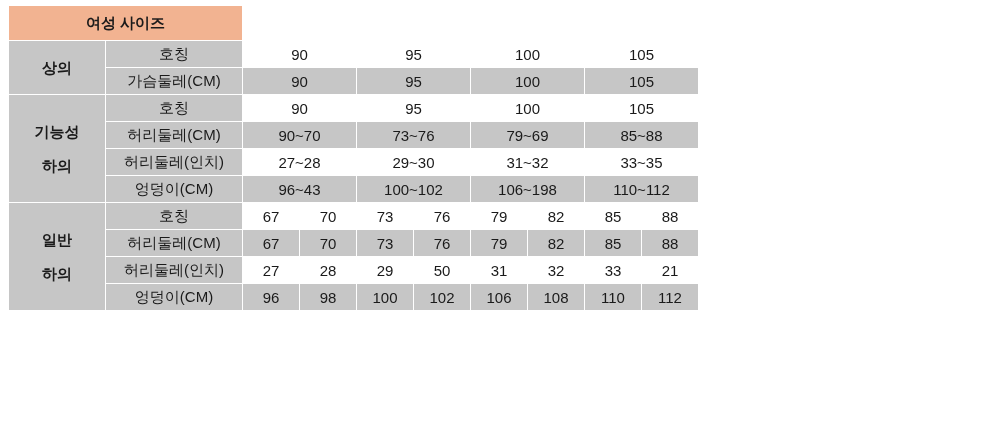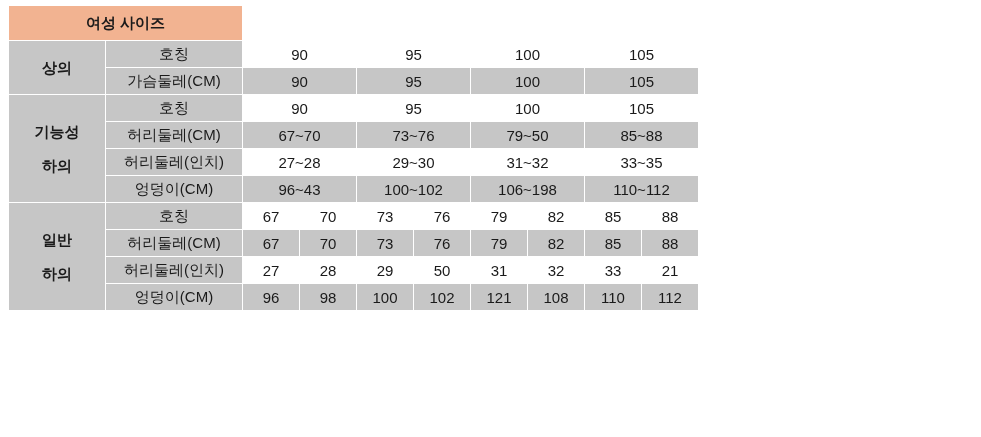--- a/index.html
+++ b/index.html
@@ -108,23 +108,23 @@
             <div>하의</div>
           </td>
           <td class="c-head">호칭</td>
           <td class="c-white" colspan="2">90</td>
           <td class="c-white" colspan="2">95</td>
           <td class="c-white" colspan="2">100</td>
           <td class="c-white" colspan="2">105</td>
         </tr>
         <tr>
           <td class="c-head">허리둘레(CM)</td>
-          <td class="c-gray" colspan="2">67~70</td>
+          <td class="c-gray" colspan="2">90~70</td>
           <td class="c-gray" colspan="2">73~76</td>
-          <td class="c-gray" colspan="2">79~50</td>
+          <td class="c-gray" colspan="2">79~69</td>
           <td class="c-gray" colspan="2">85~88</td>
         </tr>
         <tr>
           <td class="c-head">허리둘레(인치)</td>
           <td class="c-white" colspan="2">27~28</td>
           <td class="c-white" colspan="2">29~30</td>
           <td class="c-white" colspan="2">31~32</td>
           <td class="c-white" colspan="2">33~35</td>
         </tr>
         <tr>
@@ -170,20 +170,20 @@
           <td class="c-white" colspan="1">32</td>
           <td class="c-white" colspan="1">33</td>
           <td class="c-white" colspan="1">21</td>
         </tr>
         <tr>
           <td class="c-head">엉덩이(CM)</td>
           <td class="c-gray" colspan="1">96</td>
           <td class="c-gray" colspan="1">98</td>
           <td class="c-gray" colspan="1">100</td>
           <td class="c-gray" colspan="1">102</td>
-          <td class="c-gray" colspan="1">121</td>
+          <td class="c-gray" colspan="1">106</td>
           <td class="c-gray" colspan="1">108</td>
           <td class="c-gray" colspan="1">110</td>
           <td class="c-gray" colspan="1">112</td>
         </tr>
       </tbody>
   </table>
 </div>
 
 </body></html>

